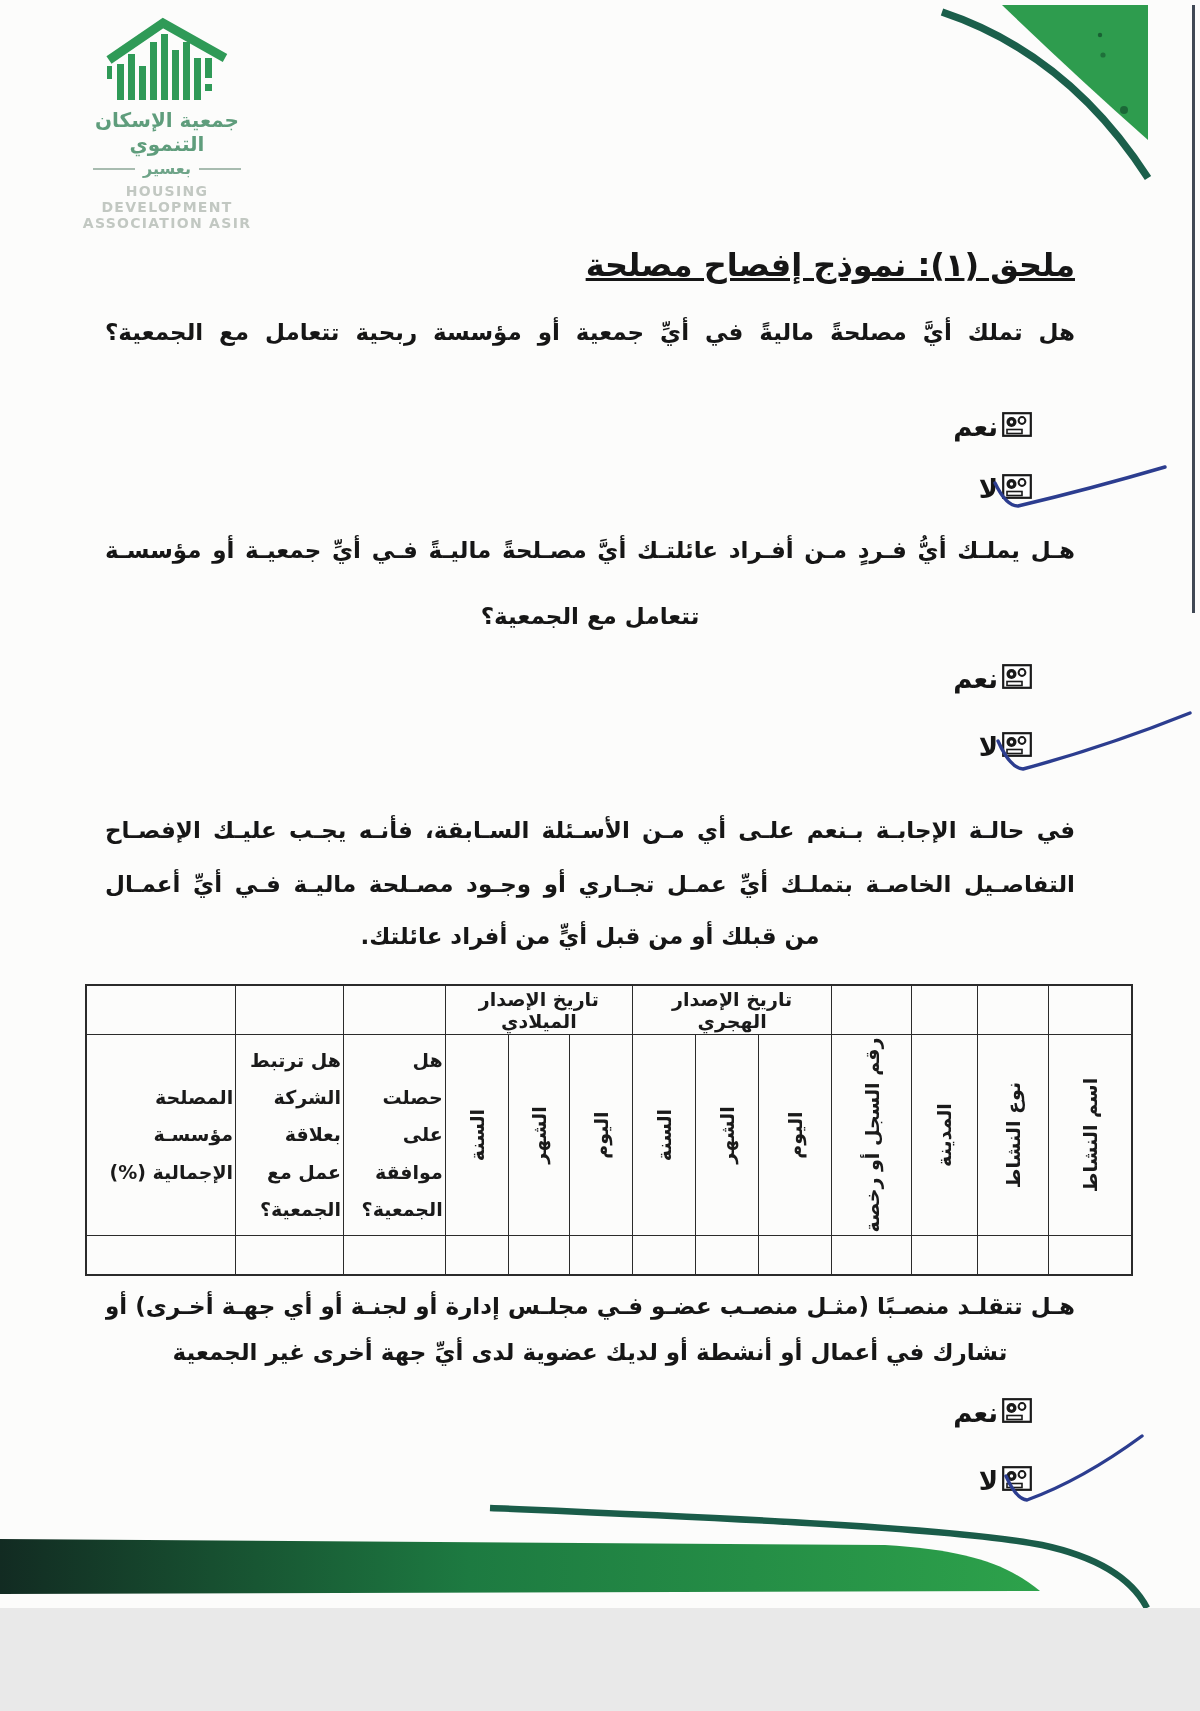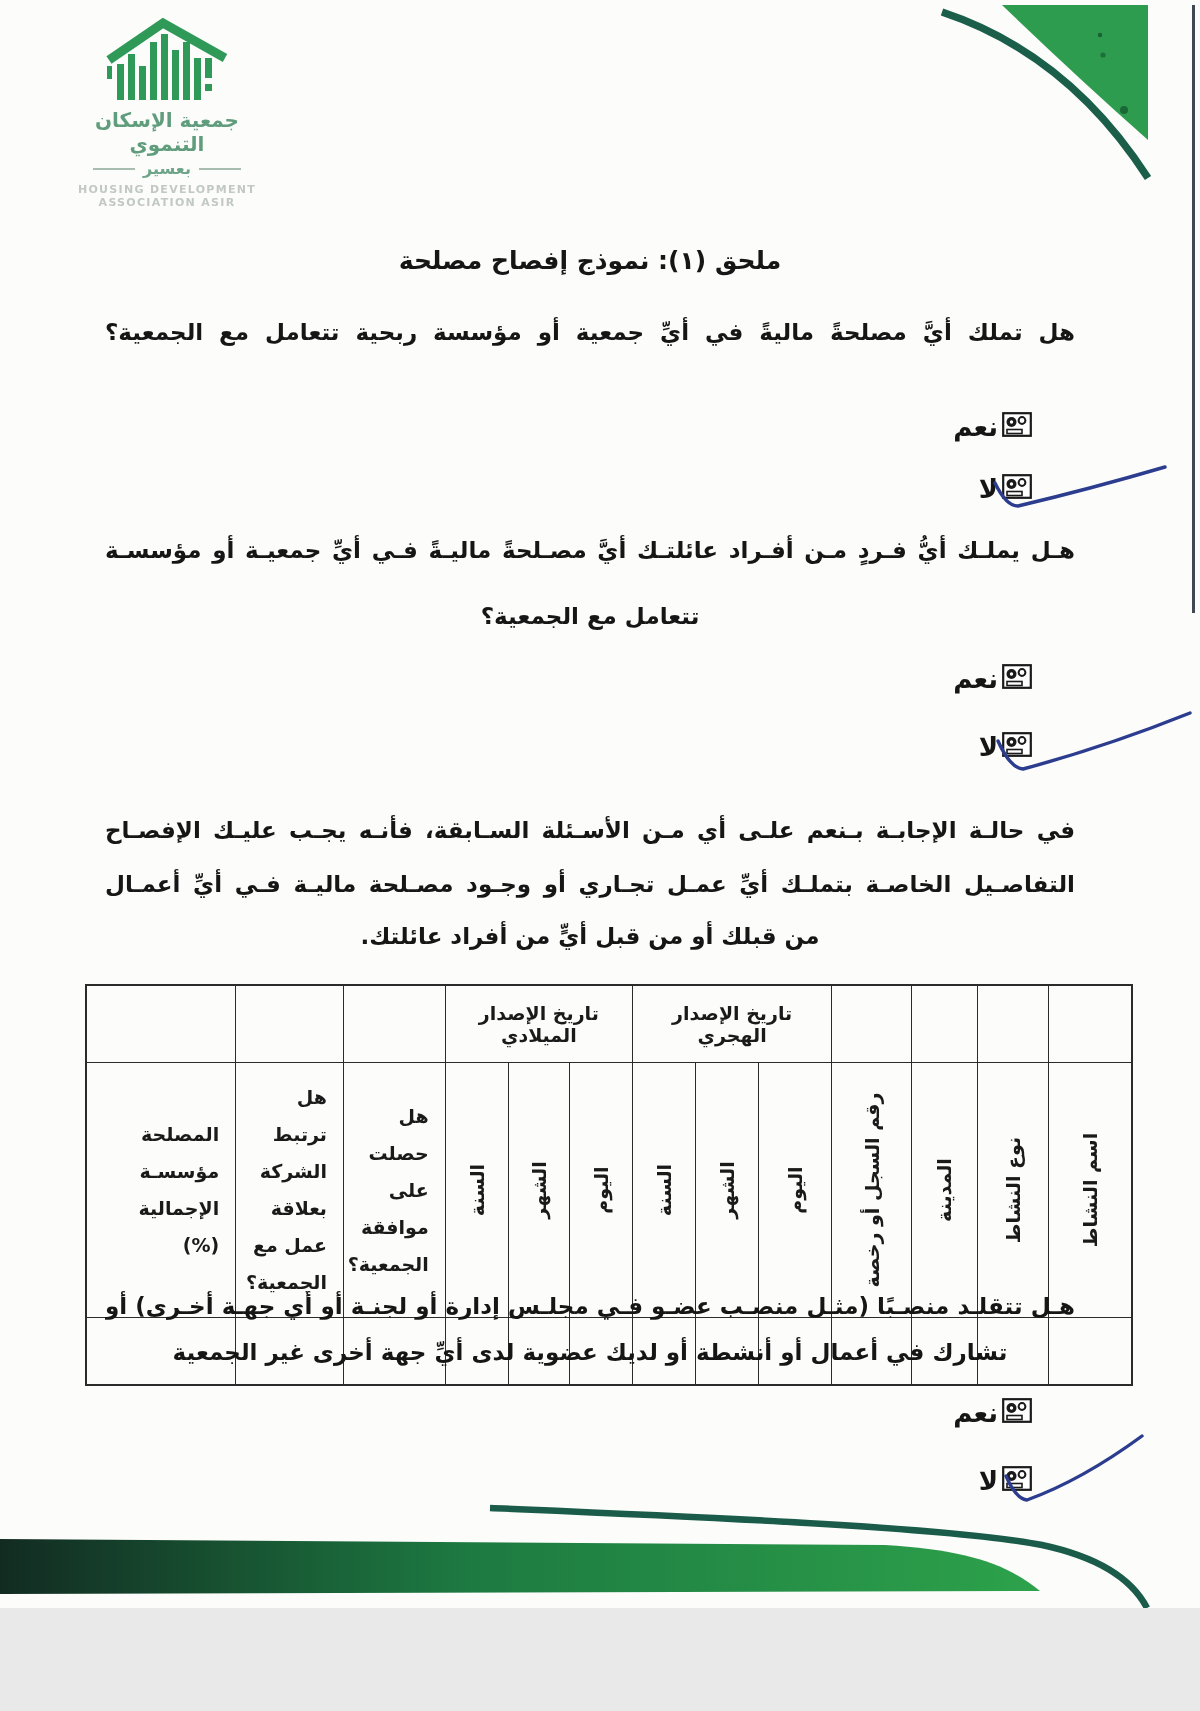--- a/index.html
+++ b/index.html
@@ -8,40 +8,40 @@
     position:relative;width:1200px;height:1608px;margin:0 auto;
     background:#fcfcfb;overflow:hidden;direction:rtl;color:#161616;
   }
   
   .logo{position:absolute;top:14px;left:62px;width:210px;text-align:center;direction:rtl;}
   .logo svg{display:block;margin:0 auto;}
   .org-ar{font-size:20px;font-weight:bold;color:#5f9d7c;margin-top:2px;letter-spacing:0;}
   .org-sub{display:flex;align-items:center;justify-content:center;gap:8px;margin-top:3px;
            font-size:16px;font-weight:bold;color:#6ea488;}
   .org-sub .dash{display:inline-block;width:42px;height:2px;background:#a8bcb0;}
-  .org-en{margin-top:5px;font-size:11px;letter-spacing:1.3px;color:#c2c8c2;font-weight:bold;}
+  .org-en{margin-top:5px;font-size:14px;letter-spacing:1.3px;color:#c2c8c2;font-weight:bold;}
   
   .deco{position:absolute;pointer-events:none;}
   .edge-line{position:absolute;right:5px;top:5px;width:3px;height:608px;background:#1e2836;opacity:.85;}
   .navy-square{position:absolute;left:18px;top:1666px;width:31px;height:26px;background:#2a3060;}
   
   .tline{position:absolute;left:105px;right:125px;font-size:23px;font-weight:600;
          line-height:36px;max-height:42px;overflow:hidden;}
   .just{text-align:justify;text-align-last:justify;}
   .ralign{text-align:center;}
-  .title{position:absolute;left:105px;right:125px;text-align:center;
-         font-size:25px;font-weight:bold;}
+  .title{position:absolute;left:105px;right:125px;
+         font-size:32px;font-weight:bold;text-decoration:underline;}
   
   .opt{position:absolute;right:168px;display:flex;direction:rtl;align-items:flex-start;gap:4px;
        font-size:26px;font-weight:600;}
   .opt svg{display:block;}
   
   table.disc{position:absolute;top:984px;left:85px;width:1048px;border-collapse:collapse;
              table-layout:fixed;direction:rtl;border:2px solid #2b2b2b;}
-  table.disc td{border:1.6px solid #2b2b2b;padding:16px;font-weight:bold;color:#1a1a1a;}
+  table.disc td{border:1.6px solid #2b2b2b;padding:2px;font-weight:bold;color:#1a1a1a;}
   tr.r1 td{height:40px;font-size:19px;text-align:center;}
   tr.r2 td{height:196px;}
   tr.r3 td{height:34px;}
   td.vcell{position:relative;}
   .vtext{position:absolute;top:50%;left:50%;transform:translate(-50%,-50%) rotate(-90deg);
          white-space:nowrap;font-size:19px;font-weight:bold;}
   td.hcell{font-size:19px;line-height:1.95;text-align:right;padding:4px 8px 4px 4px;vertical-align:middle;}
 </style>
 </head>
 <body>

